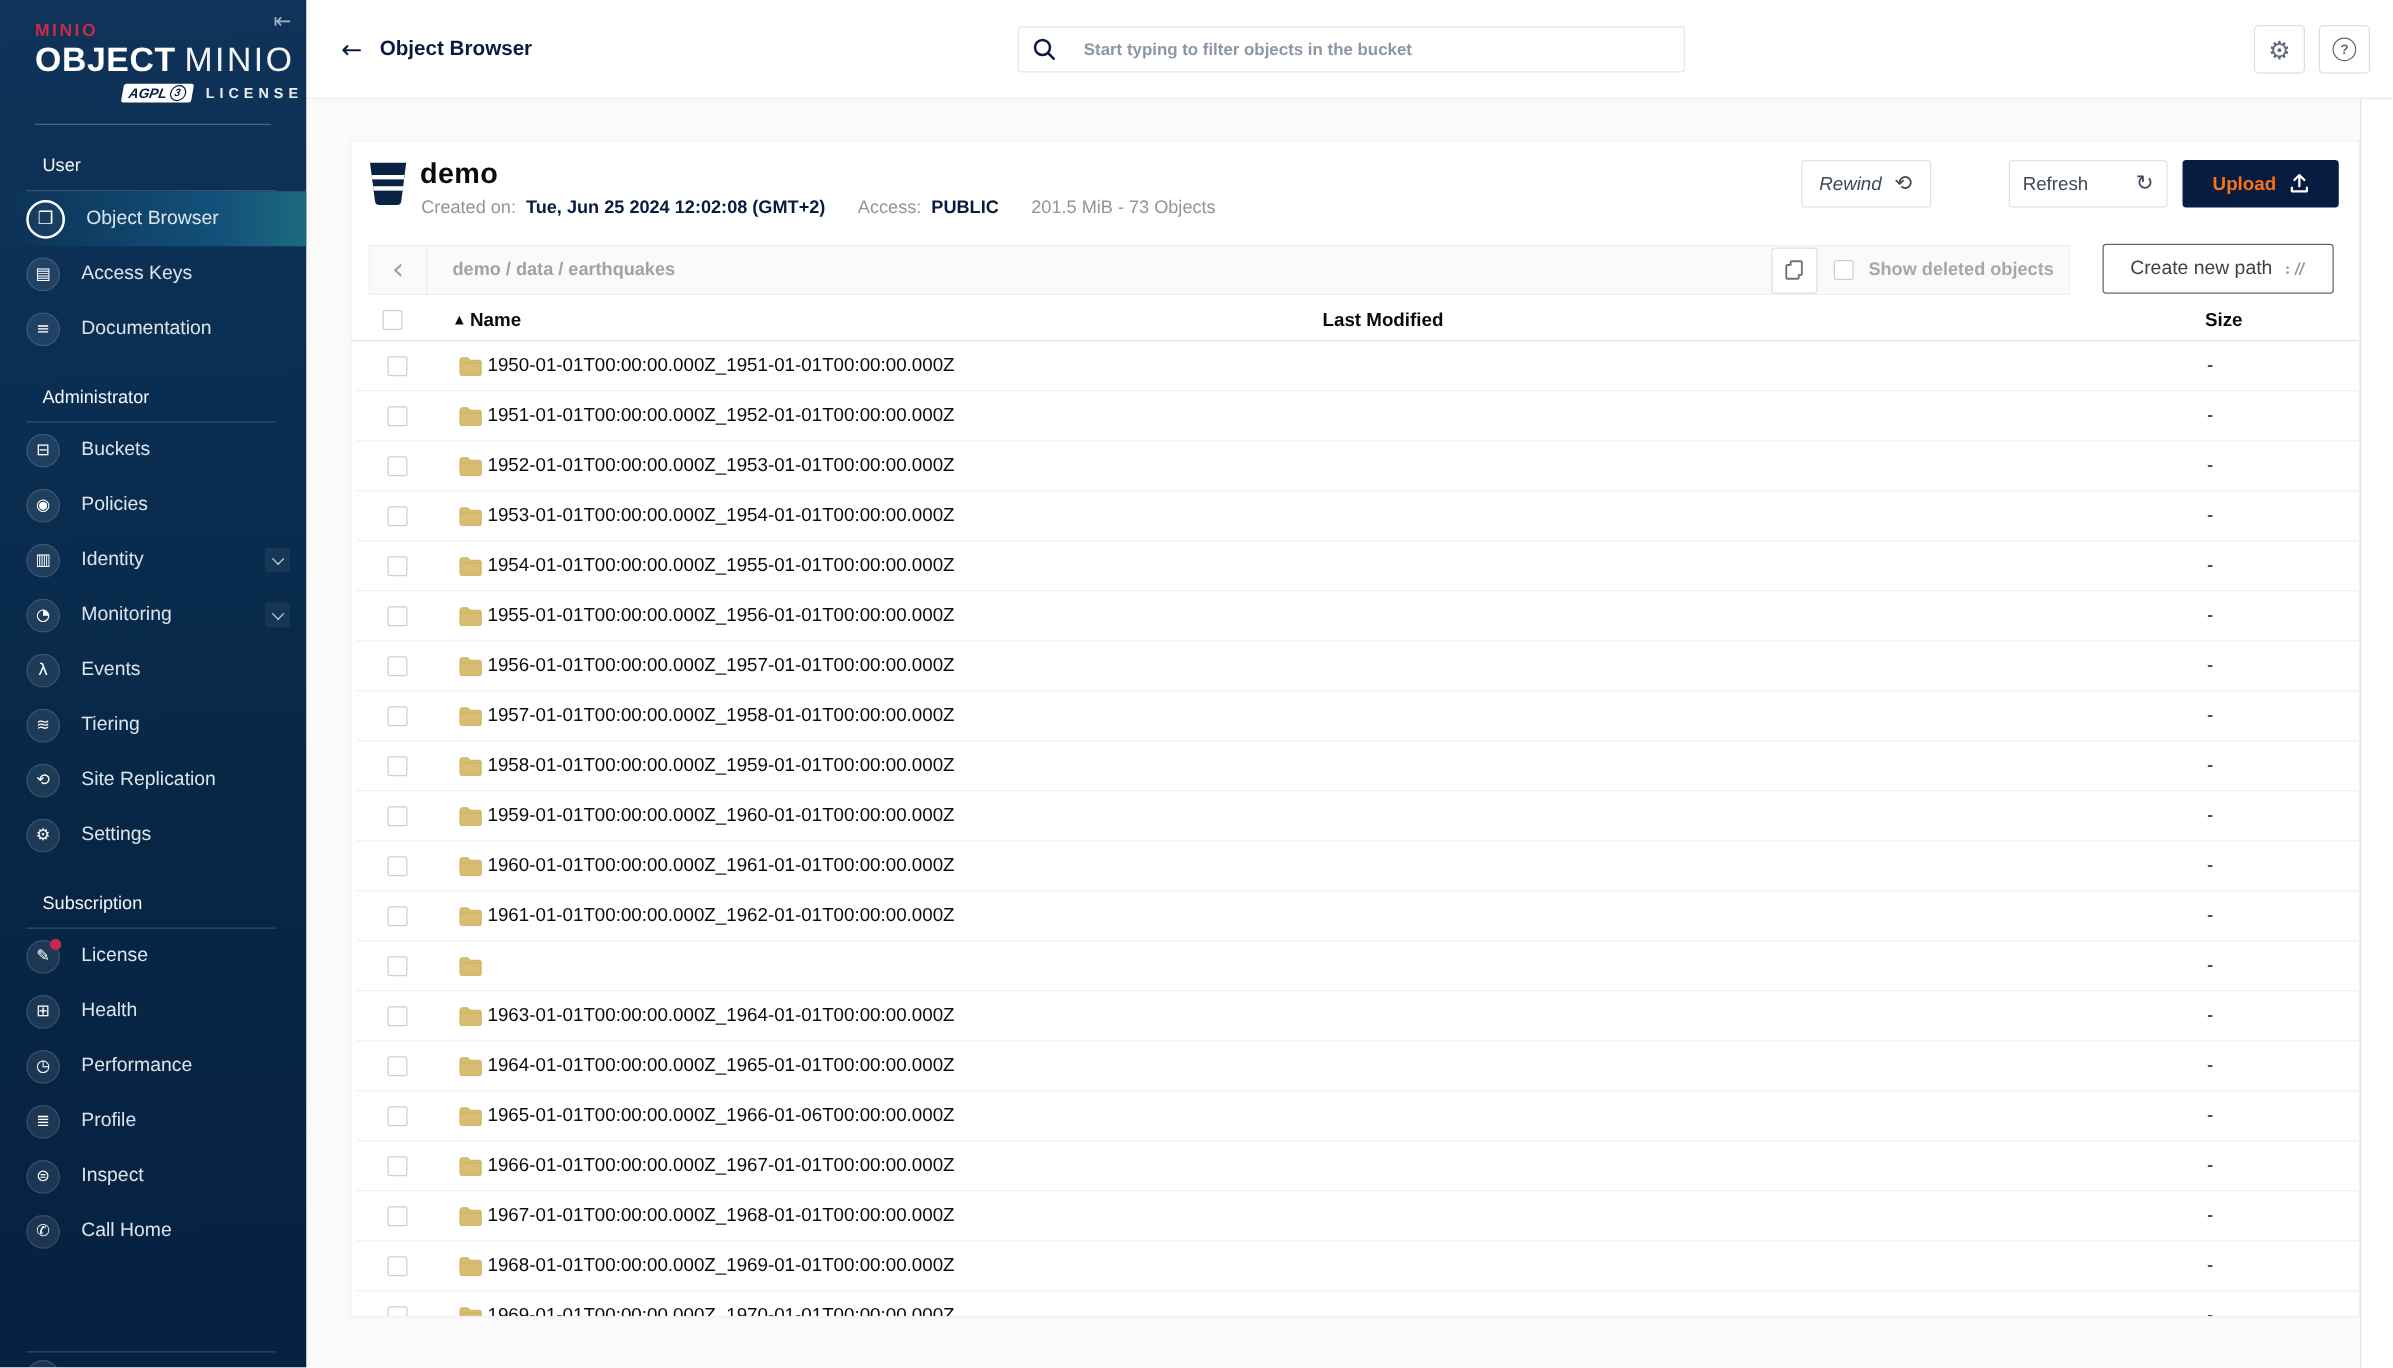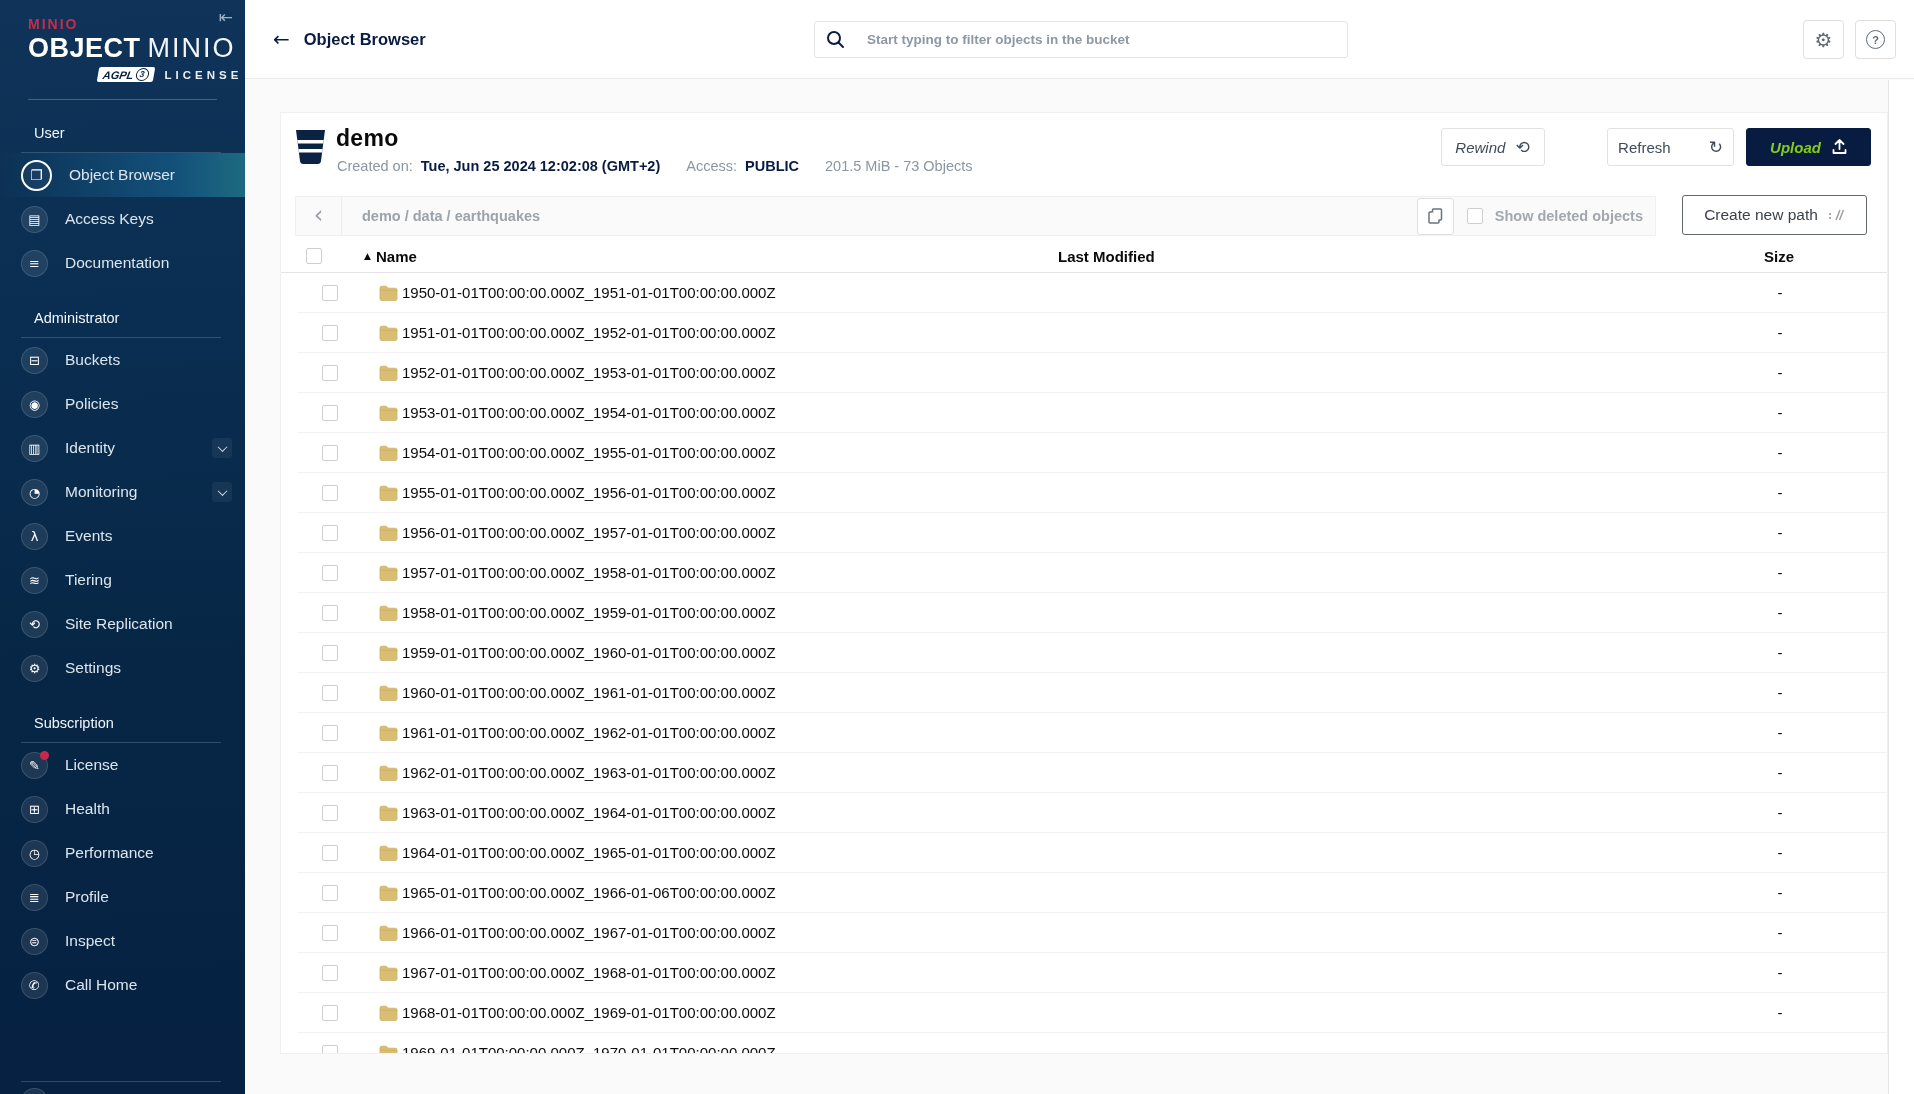--- a/index.html
+++ b/index.html
@@ -86,21 +86,21 @@
   .bucket-meta { position:absolute; left:56px; top:45px; font-size:14.5px; color:#8c96a0; display:flex; align-items:center; white-space:nowrap; }
   .bucket-meta .strong { color:#081c42; font-weight:700; margin-left:8px; }
   .meta-gap { display:inline-block; width:26px; }
 
   .btn { position:absolute; top:15px; height:38px; border-radius:3px; font-size:15px;
     display:flex; align-items:center; justify-content:center; gap:11px; cursor:pointer; white-space:nowrap; }
   .btn.outlined { background:#fff; border:1px solid #e2e2e2; color:#3f4b58; }
   .btn .bicon { font-size:17px; color:#3f4b58; }
   .btn-rewind { left:1160px; width:104px;font-style:italic; }
   .btn-refresh { left:1326px; width:127px;gap:38px; }
-  .btn-upload { left:1465px; width:125px; background:#081c42; color:#84cc16; font-weight:600; border:1px solid #081c42;font-style:italic; }
+  .btn-upload { left:1465px; width:125px; background:#081c42; color:#f97316; font-weight:600; border:1px solid #081c42; }
 
   .path-bar { position:absolute; left:14px; top:83px; width:1361px; height:40px; background:#fafafa;
     border:1px solid #f0f0f0; display:flex; align-items:center; }
   .path-back { width:46px; height:100%; border-right:1px solid #ececec; display:flex; align-items:center;
     justify-content:center; color:#9aa1a9; font-size:24px; cursor:pointer; padding-bottom:3px; }
   .path-text { margin-left:20px; color:#9ba3ab; font-weight:700; font-size:14.5px; flex:1; }
   .copy-btn { width:37px; height:37px; background:#fff; border:1px solid #e0e0e0; border-radius:3px;
     margin-right:13px; display:flex; align-items:center; justify-content:center; cursor:pointer; flex:none; }
   .show-deleted { display:flex; align-items:center; gap:12px; margin-right:12px; }
   .show-deleted label { color:#a2a8ae; font-weight:700; font-size:14.5px; white-space:nowrap; }
@@ -110,21 +110,21 @@
 
   input[type=checkbox] { appearance:none; -webkit-appearance:none; width:16px; height:16px; background:#fff;
     border:1px solid #cfcfcf; border-radius:2px; cursor:pointer; }
 
   .thead { position:absolute; left:0; top:133px; width:100%; height:27px; border-bottom:1px solid #e4e4e4; }
   .thead input { position:absolute; left:25px; top:2px; }
   .sort-tri { position:absolute; left:83px; top:5px; font-size:9px; color:#0a0a0a; }
   .th { position:absolute; top:2px; font-size:15px; font-weight:bold; color:#0a0a0a; }
   .th-name { left:95px; } .th-modified { left:777px; } .th-size { left:1483px; }
 
-  .tbody { position:absolute; left:16px; top:160px; width:100%; bottom:0; overflow:hidden; }
+  .tbody { position:absolute; left:4px; top:160px; width:100%; bottom:0; overflow:hidden; }
   .row { height:40px; border-bottom:1px solid #f2f2f2; position:relative; cursor:pointer; }
   .row input { position:absolute; left:25px; top:12px; }
   .row .folder { position:absolute; left:82px; top:12px; }
   .row .obj-name { position:absolute; left:105px; top:0; line-height:39px; font-size:15px; color:#0c0c0c; white-space:nowrap; }
   .row .obj-size { position:absolute; left:1472px; width:22px; top:0; line-height:39px; font-size:15px; color:#0c0c0c; text-align:center; }
 </style>
 </head>
 <body>
 
 <aside class="sidebar">
@@ -527,21 +527,20 @@
         <span class="obj-name">1961-01-01T00:00:00.000Z_1962-01-01T00:00:00.000Z</span>
         <span class="obj-size">-</span>
       </div>
 
       <div class="row">
         <input type="checkbox" style="">
         <svg class="folder" width="19" height="16" viewBox="0 0 19 16">
           <path d="M1 3 a1.8 1.8 0 0 1 1.8 -1.8 h4.4 l1.8 2 h7.4 a1.6 1.6 0 0 1 1.6 1.6 v9 a1.8 1.8 0 0 1 -1.8 1.8 h-13.4 a1.8 1.8 0 0 1 -1.8 -1.8 Z" fill="#d9bd72" stroke="#cbb061" stroke-width="0.8"></path>
           <path d="M1 5.4 h17" stroke="#cbb061" stroke-width="0.8"></path>
         </svg>
-        <span class="obj-name">1962-01-01T00:00:00.000Z_1963-01-01T00:00:00.000Z</span>
         <span class="obj-size">-</span>
       </div>
 
       <div class="row">
         <input type="checkbox" style="">
         <svg class="folder" width="19" height="16" viewBox="0 0 19 16">
           <path d="M1 3 a1.8 1.8 0 0 1 1.8 -1.8 h4.4 l1.8 2 h7.4 a1.6 1.6 0 0 1 1.6 1.6 v9 a1.8 1.8 0 0 1 -1.8 1.8 h-13.4 a1.8 1.8 0 0 1 -1.8 -1.8 Z" fill="#d9bd72" stroke="#cbb061" stroke-width="0.8"></path>
           <path d="M1 5.4 h17" stroke="#cbb061" stroke-width="0.8"></path>
         </svg>
         <span class="obj-name">1963-01-01T00:00:00.000Z_1964-01-01T00:00:00.000Z</span>

